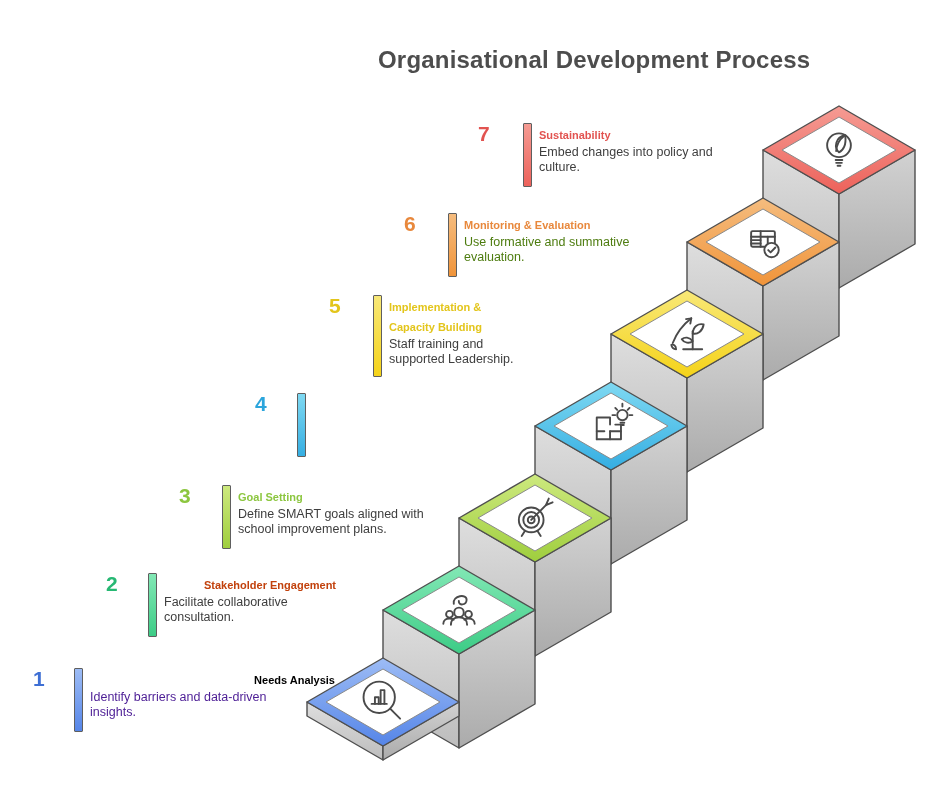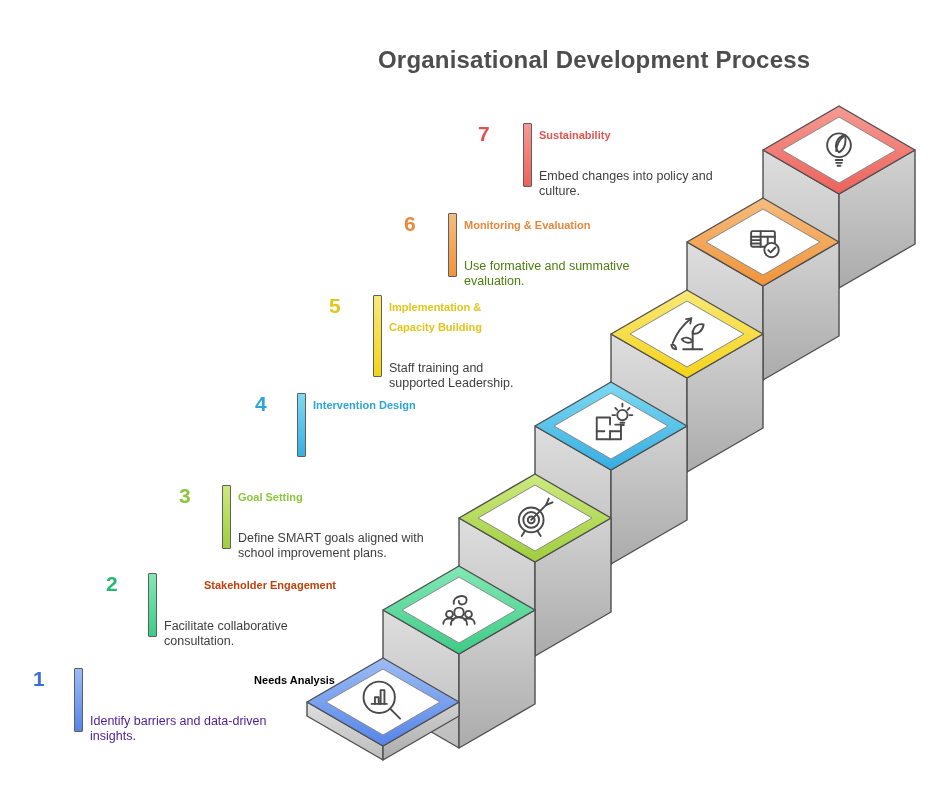--- a/index.html
+++ b/index.html
@@ -3,21 +3,21 @@
 <meta charset="utf-8">
 <style>
   html,body{margin:0;padding:0;background:#ffffff;font-family:"Liberation Sans",sans-serif;}
   .canvas{position:relative;width:935px;height:800px;background:#ffffff;overflow:hidden;}
   .main-title{position:absolute;left:378px;top:46px;margin:0;font-size:24px;font-weight:bold;color:#4D4D4D;letter-spacing:0.2px;}
   #staircase{position:absolute;left:0;top:0;}
   .step-num{position:absolute;font-size:21px;font-weight:bold;line-height:24px;}
   .step-bar{position:absolute;width:7px;border:1px solid #5f5f5f;border-radius:1px;box-sizing:content-box;}
   .step-copy{position:absolute;}
   .step-title{font-size:11px;font-weight:bold;line-height:20px;white-space:pre-line;}
-  .step-desc{margin-top:24px;font-size:12.5px;line-height:15px;color:#3E3E3E;white-space:pre-line;}
+  .step-desc{margin-top:0;font-size:12.5px;line-height:15px;color:#3E3E3E;white-space:pre-line;}
 </style>
 </head>
 <body>
 
 <div class="canvas">
   <h1 class="main-title">Organisational Development Process</h1>
   <svg id="staircase" width="935" height="800" viewBox="0 0 935 800">
       <defs>
         <linearGradient id="wallL" x1="0" y1="0" x2="0" y2="1">
           <stop offset="0%" stop-color="#DEDEDE"></stop>
@@ -175,21 +175,20 @@
       <div class="step-num" style="left: 179px; top: 484px; color: rgb(140, 198, 63);">3</div>
       <div class="step-bar" style="left: 222px; top: 485px; height: 62px; background: linear-gradient(rgb(205, 233, 126), rgb(159, 206, 62));"></div>
       <div class="step-copy" style="left: 238px; top: 487px; width: 248px;">
         <div class="step-title" style="color: rgb(140, 198, 63);">Goal Setting</div>
         <div class="step-desc" style="color: rgb(62, 62, 62);">Define SMART goals aligned with
 school improvement plans.</div>
       </div>
       <div class="step-num" style="left: 255px; top: 392px; color: rgb(43, 165, 220);">4</div>
       <div class="step-bar" style="left: 297px; top: 393px; height: 62px; background: linear-gradient(rgb(127, 217, 242), rgb(53, 174, 226));"></div>
       <div class="step-copy" style="left: 313px; top: 395px; width: 245px;">
-        <div class="step-title" style="color: rgb(43, 165, 220);">Intervention Design</div>
       </div>
       <div class="step-num" style="left: 329px; top: 294px; color: rgb(227, 197, 27);">5</div>
       <div class="step-bar" style="left: 373px; top: 295px; height: 80px; background: linear-gradient(rgb(248, 232, 120), rgb(245, 211, 25));"></div>
       <div class="step-copy" style="left: 389px; top: 297px; width: 245px;">
         <div class="step-title" style="color: rgb(227, 197, 27);">Implementation &amp;
 Capacity Building</div>
         <div class="step-desc" style="color: rgb(62, 62, 62);">Staff training and
 supported Leadership.</div>
       </div>
       <div class="step-num" style="left: 404px; top: 212px; color: rgb(232, 136, 60);">6</div>

